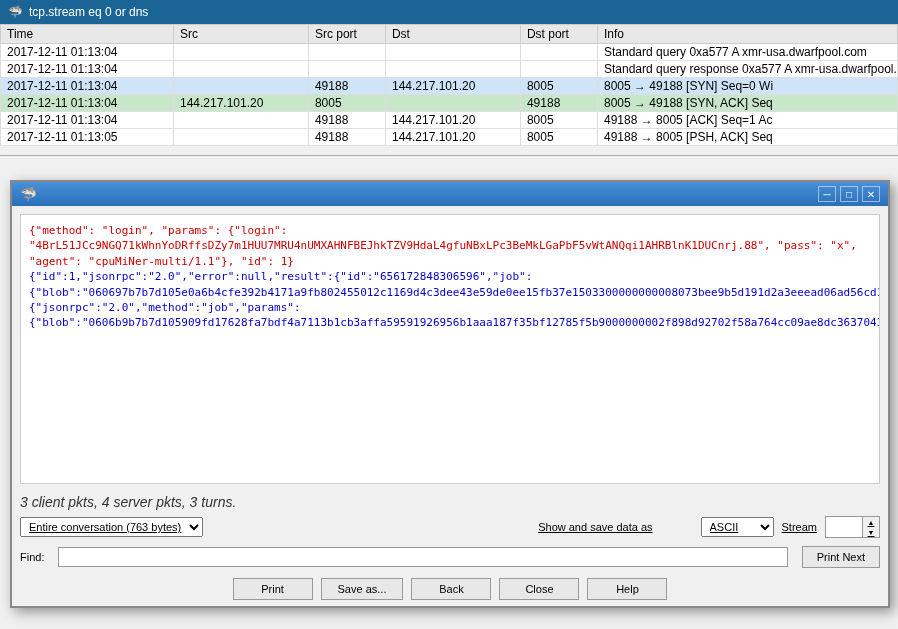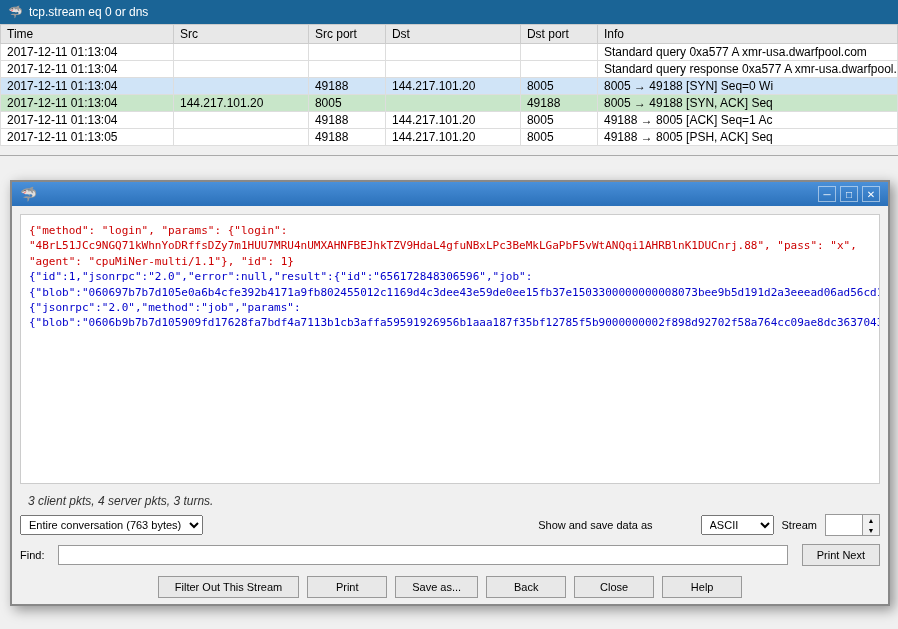--- a/index.html
+++ b/index.html
@@ -97,31 +97,32 @@
       padding: 8px;
       font-family: monospace;
       font-size: 11px;
       line-height: 1.4;
     }
 
     .text-red { color: #cc0000; }
     .text-blue { color: #0000cc; }
 
     #pkt-summary {
-      padding: 2px 16px;
-      font-size: 12px;
+      padding: 2px 8px;
+      font-size: 14px;
       color: #333;
       font-style: italic;
     }
 
     #controls-row {
       display: flex;
       align-items: center;
       padding: 4px 8px;
       gap: 8px;
+      text-decoration: underline;
     }
     #controls-row select {
       padding: 2px 4px;
       font-size: 11px;
       flex: 0 0 auto;
     }
     #show-save-label {
       margin-left: auto;
       font-size: 11px;
       white-space: nowrap;
@@ -324,20 +325,19 @@
     </div>
   </div>
 
   <div id="find-row">
     <label>Find:</label>
     <input id="find-input" type="text" style="">
     <button id="find-next-btn">Print Next</button>
   </div>
 
   <div id="bottom-buttons">
-    <button>Filter Out This Stream</button>
     <button>Print</button>
     <button>Save as...</button>
     <button>Back</button>
     <button>Close</button>
     <button>Help</button>
   </div>
 </div>
 
 </body></html>

